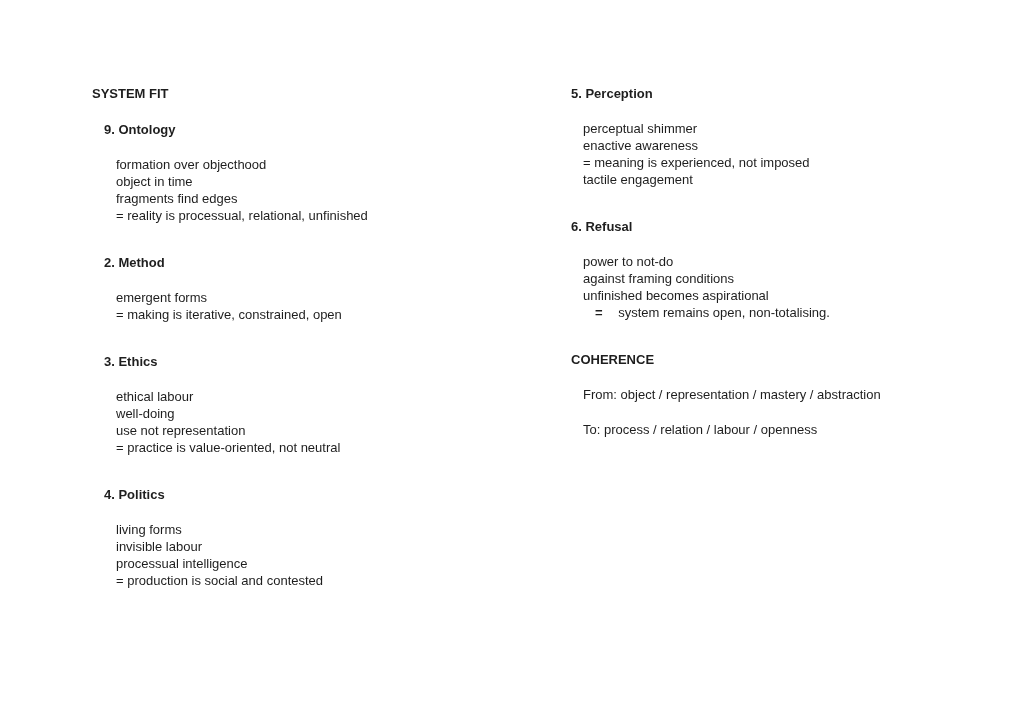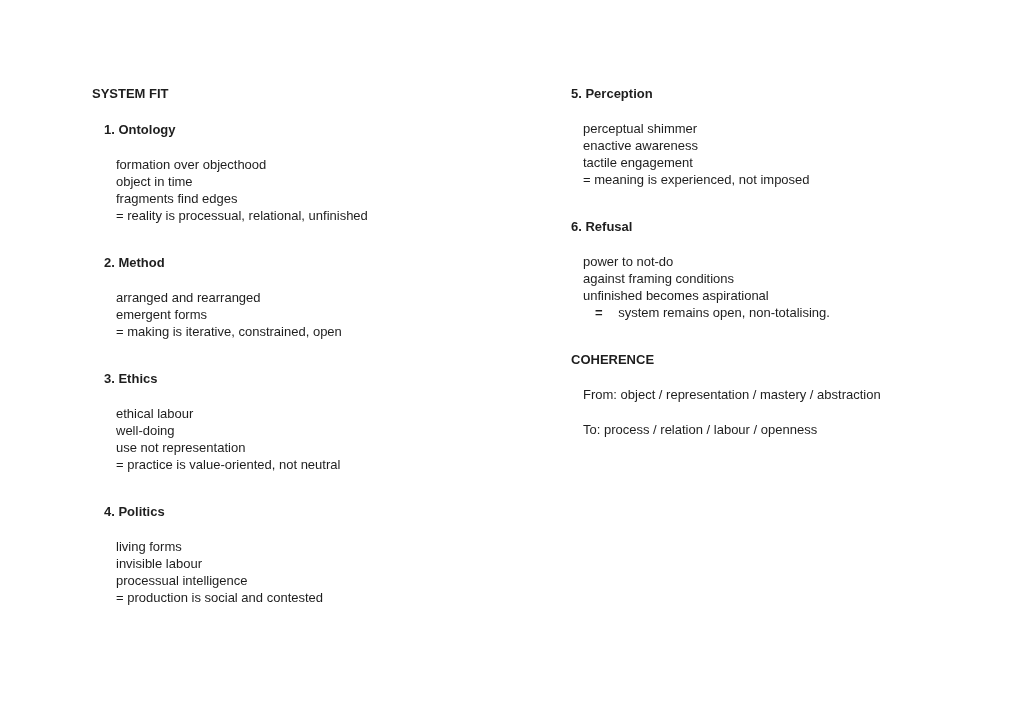--- a/index.html
+++ b/index.html
@@ -52,33 +52,32 @@
 </style>
 </head>
 <body>
 
 <div class="page">
 
   <div class="col col-left">
     <div class="h title">SYSTEM FIT</div>
 
     <div class="section">
-      <div class="h">1. Ontology</div>
+      <div class="h">9. Ontology</div>
       <div class="p">
         <div class="line">formation over objecthood</div>
         <div class="line">object in time</div>
         <div class="line">fragments find edges</div>
         <div class="line">= reality is processual, relational, unfinished</div>
       </div>
     </div>
 
     <div class="section">
       <div class="h">2. Method</div>
       <div class="p">
-        <div class="line">arranged and rearranged</div>
         <div class="line">emergent forms</div>
         <div class="line">= making is iterative, constrained, open</div>
       </div>
     </div>
 
     <div class="section">
       <div class="h">3. Ethics</div>
       <div class="p">
         <div class="line">ethical labour</div>
         <div class="line">well-doing</div>
@@ -98,22 +97,22 @@
     </div>
   </div>
 
   <div class="col col-right">
 
     <div class="section">
       <div class="h">5. Perception</div>
       <div class="p">
         <div class="line">perceptual shimmer</div>
         <div class="line">enactive awareness</div>
+        <div class="line">= meaning is experienced, not imposed</div>
         <div class="line">tactile engagement</div>
-        <div class="line">= meaning is experienced, not imposed</div>
       </div>
     </div>
 
     <div class="section">
       <div class="h">6. Refusal</div>
       <div class="p">
         <div class="line">power to not-do</div>
         <div class="line">against framing conditions</div>
         <div class="line">unfinished becomes aspirational</div>
         <div class="line"><span class="bold-eq">=</span><span> system remains open, non-totalising.</span></div>

